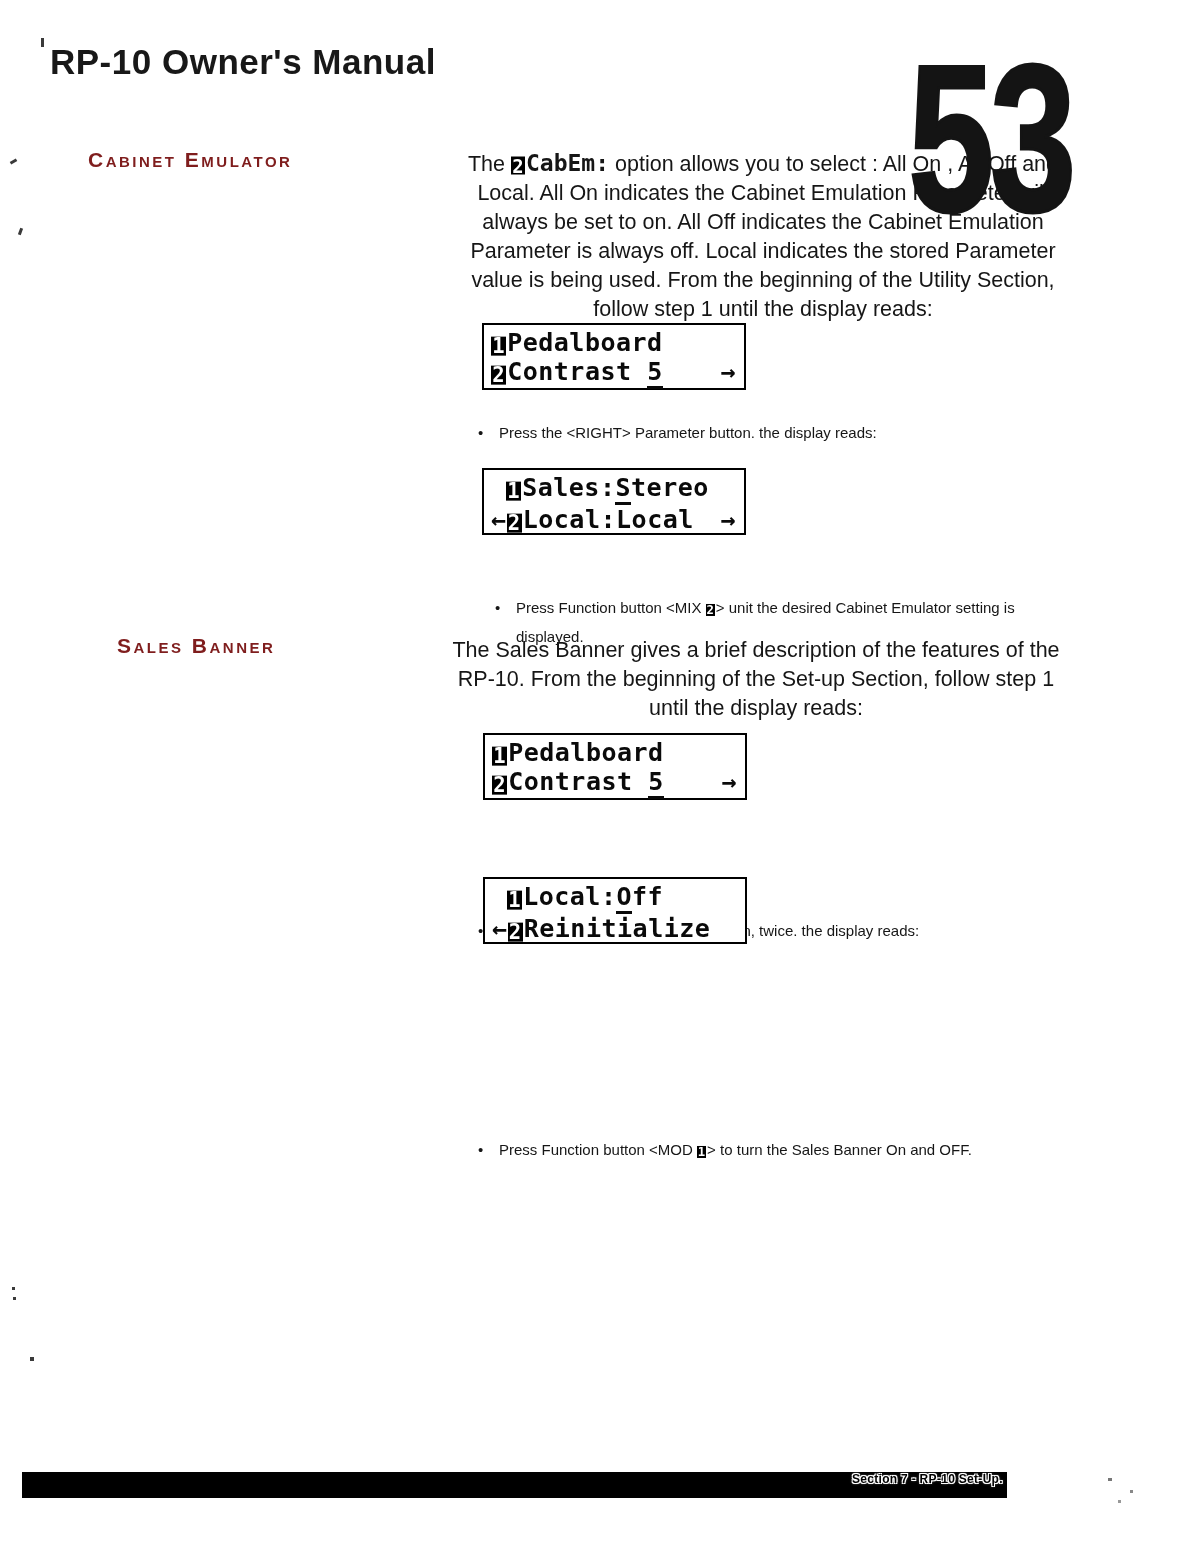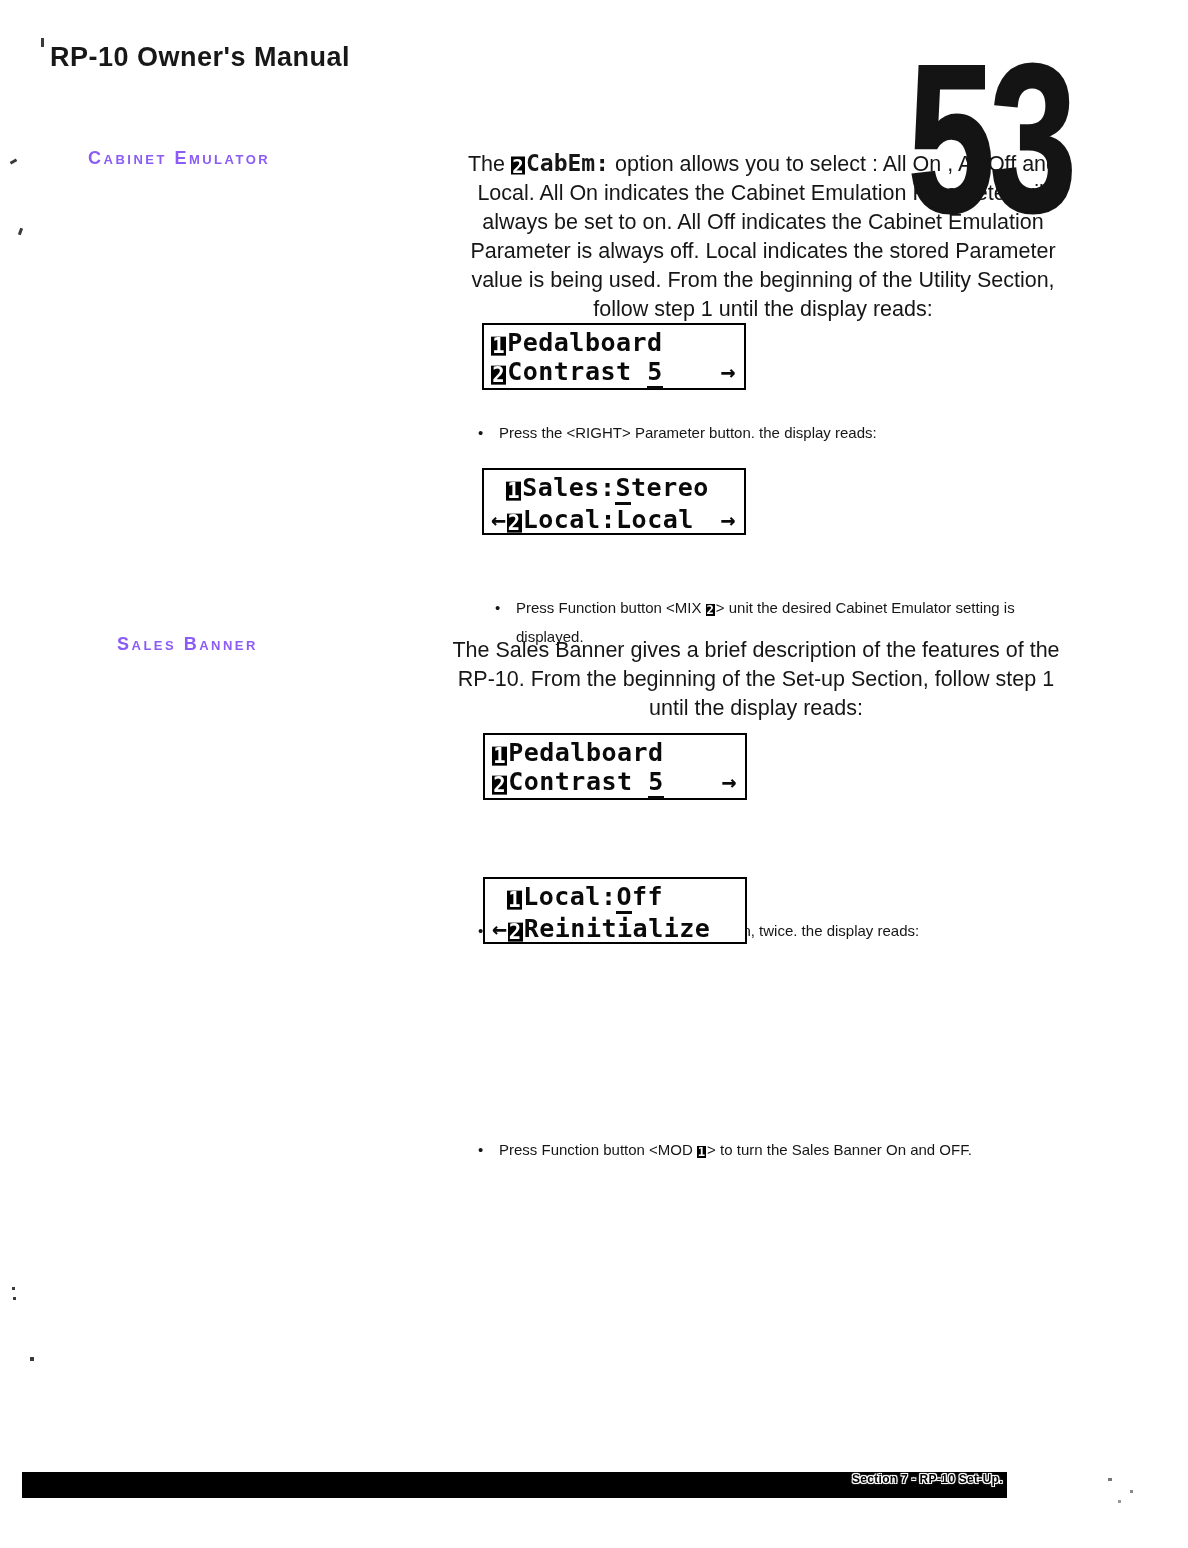--- a/index.html
+++ b/index.html
@@ -5,31 +5,31 @@
   html,body{margin:0;padding:0;}
   body{
     width:1188px;height:1548px;position:relative;background:#ffffff;
     font-family:"Liberation Sans",sans-serif;color:#1a1a1a;
     -webkit-font-smoothing:none;
   }
   .abs{position:absolute;}
 
   
   .doc-title{
-    left:50px;top:42px;font-size:27px;font-weight:bold;letter-spacing:0.5px;color:#181818;
+    left:50px;top:42px;font-size:35px;font-weight:bold;letter-spacing:0.5px;color:#181818;
   }
   .page-number{
     left:908px;top:34px;font-size:210px;line-height:1;font-weight:bold;color:#141414;
     transform:scaleX(0.74);transform-origin:left top;letter-spacing:-6px;
     -webkit-text-stroke:3px #141414;z-index:5;
   }
 
   
   .section-heading{
-    font-size:18px;font-weight:bold;font-variant:small-caps;letter-spacing:2.5px;color:#8b5cf6;
+    font-size:21px;font-weight:bold;font-variant:small-caps;letter-spacing:2.5px;color:#7f1d1d;
   }
   .h-cab{left:88px;top:148px;}
   .h-sales{left:85px;top:634px;margin-left:32px;}
 
   
   .para{font-size:21.5px;line-height:29px;color:#161616;text-align:center;}
   .p-cab{left:445px;top:149px;width:636px;}
   .p-sales{left:443px;top:636px;width:626px;}
 
   

